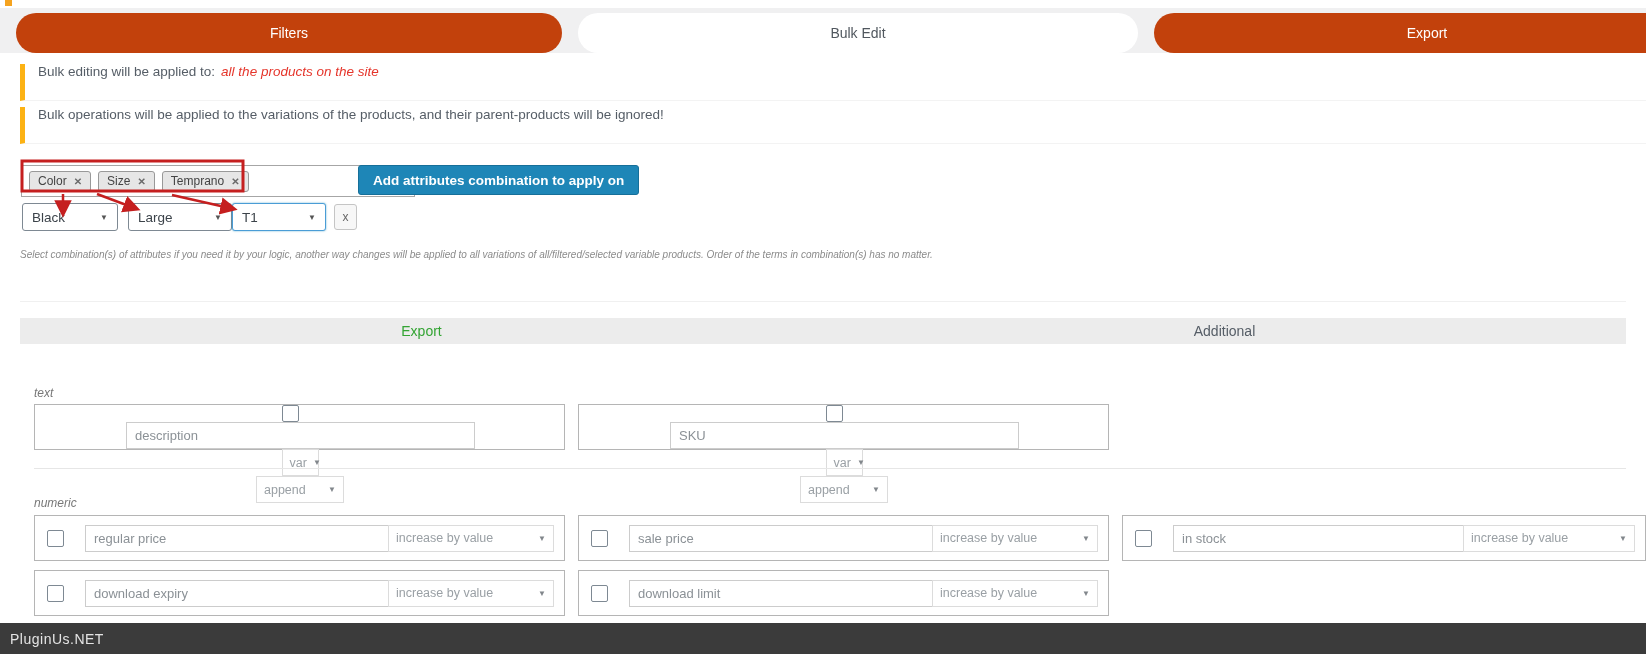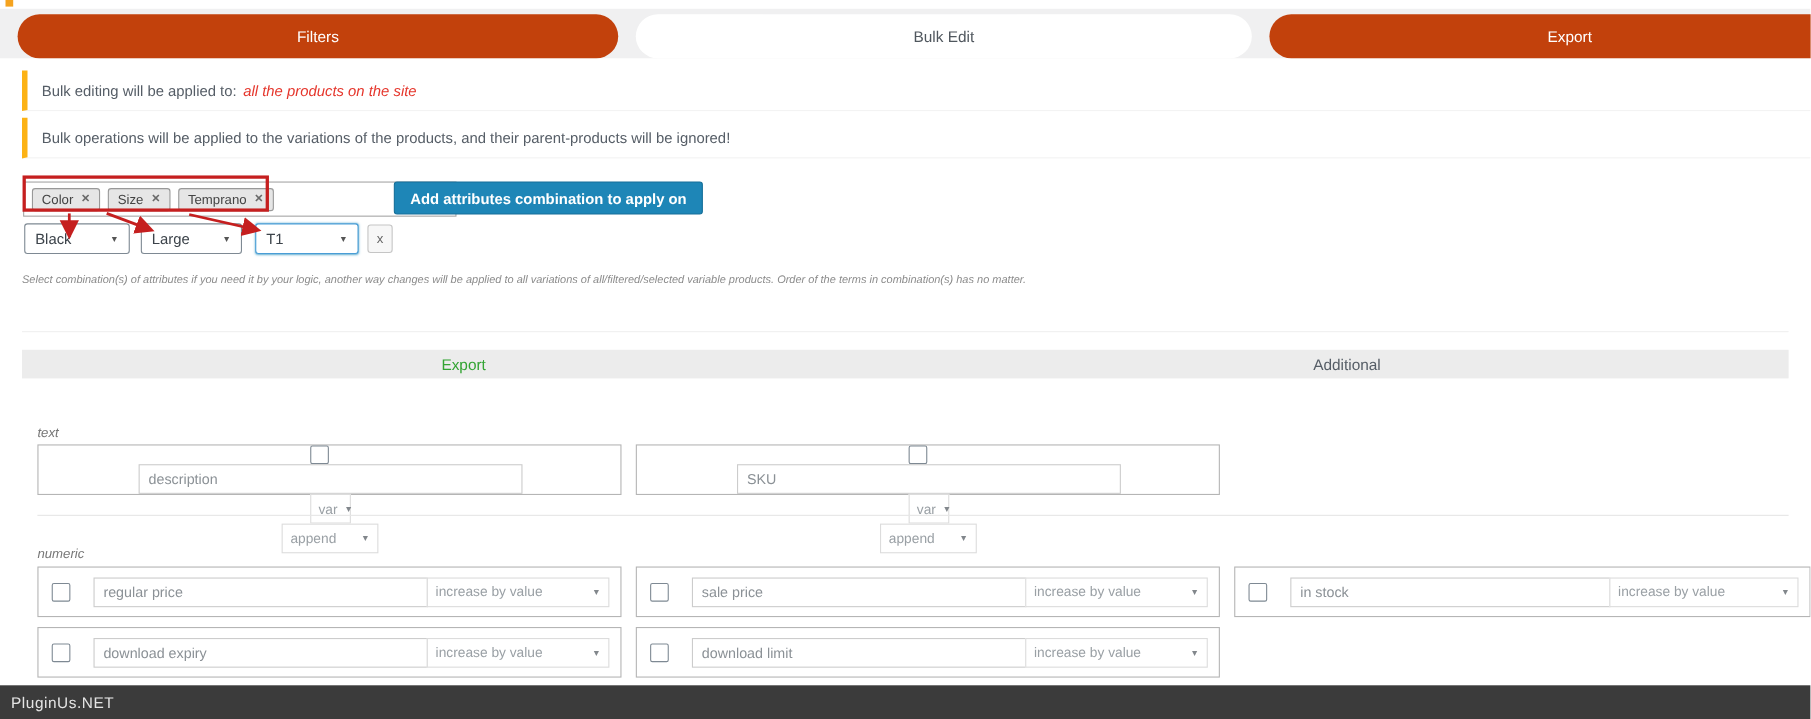--- a/index.html
+++ b/index.html
@@ -22,21 +22,21 @@
   .tab-gray { background:#c2410c; color:#ffffff; }
   .tab-active { background:#ffffff; color:#50575e; }
   .tab-filters { left:16px; width:546px; }
   .tab-bulk { left:578px; width:560px; }
   .tab-export { left:1154px; width:546px; }
 
   
   .notice {
     position:absolute; left:20px; right:0; height:37px; background:#fff;
     border-left:5px solid #fcb214; border-bottom:1px solid #f3f3f3;
-    display:flex; align-items:center; padding-left:13px; font-size:13.5px; color:#555d66;
+    display:flex; padding-left:13px; font-size:13.5px; color:#555d66;
   }
   .notice-1 { top:64px; }
   .notice-2 { top:107px; }
   .notice em { font-style:italic; color:#e5352b; margin-left:6px; }
 
   
   .attr-input {
     position:absolute; left:21px; top:165px; width:394px; height:32px;
     background:#fff; border:1px solid #a6a6a6;
     display:flex; align-items:center; padding-left:7px; gap:7px;
@@ -53,21 +53,21 @@
     color:#fff; font-size:13.5px; font-weight:bold;
     display:flex; align-items:center; cursor:pointer;
   }
   .attr-sel {
     position:absolute; top:203px; height:28px; background:#fff;
     border:1px solid #7e8993; border-radius:3px;
     display:flex; align-items:center; justify-content:space-between;
     padding:0 9px; font-size:13.5px; color:#3c434a; cursor:pointer;
   }
   .sel-1 { left:22px;  width:96px; }
-  .sel-2 { left:128px; width:92px; }
+  .sel-2 { left:128px; width:104px; }
   .sel-3 { left:232px; width:94px; border:1px solid #4a9dd6; box-shadow:0 0 2px rgba(30,140,190,.7); }
   .attr-sel .caret { font-size:8px; color:#555; }
   .xbtn {
     position:absolute; left:334px; top:204px; width:23px; height:26px;
     background:#f7f7f7; border:1px solid #c5c5c5; border-radius:3px;
     display:flex; align-items:center; justify-content:center;
     font-size:12px; color:#666; cursor:pointer;
   }
   .help {
     position:absolute; left:20px; top:249px; right:30px;

